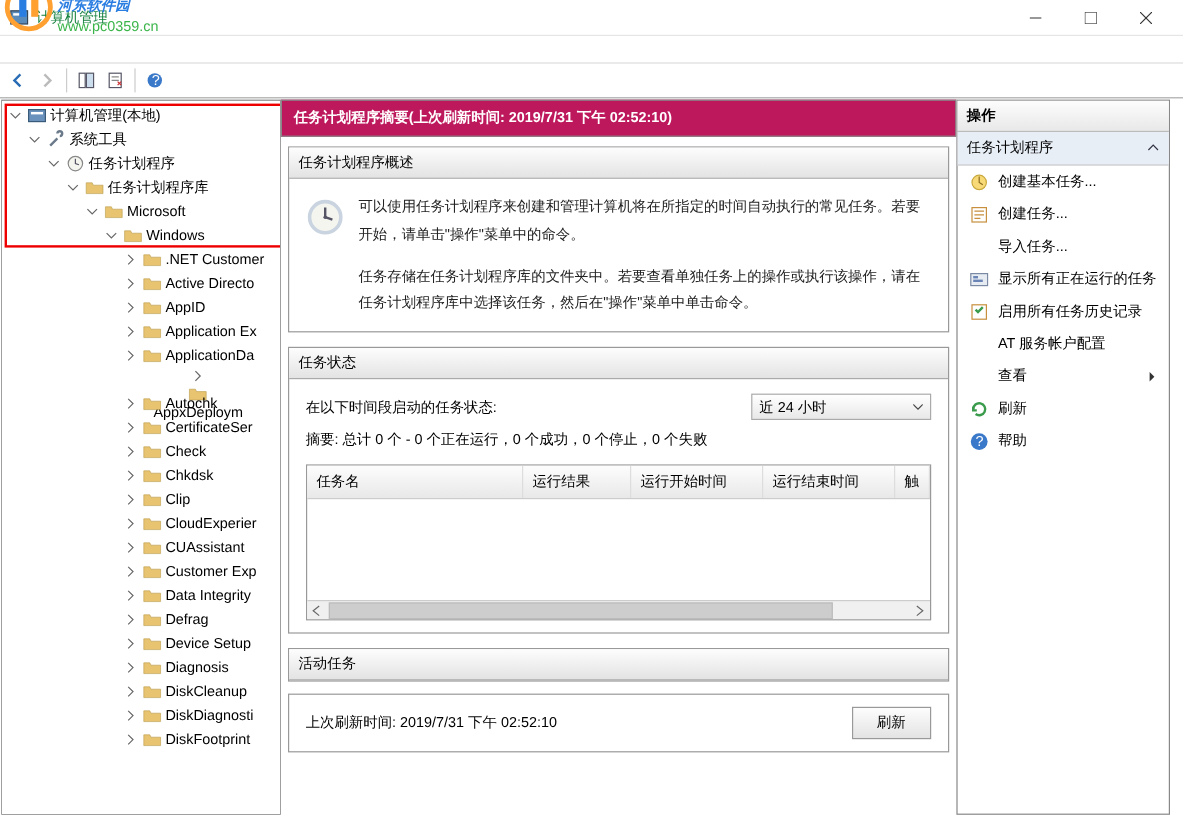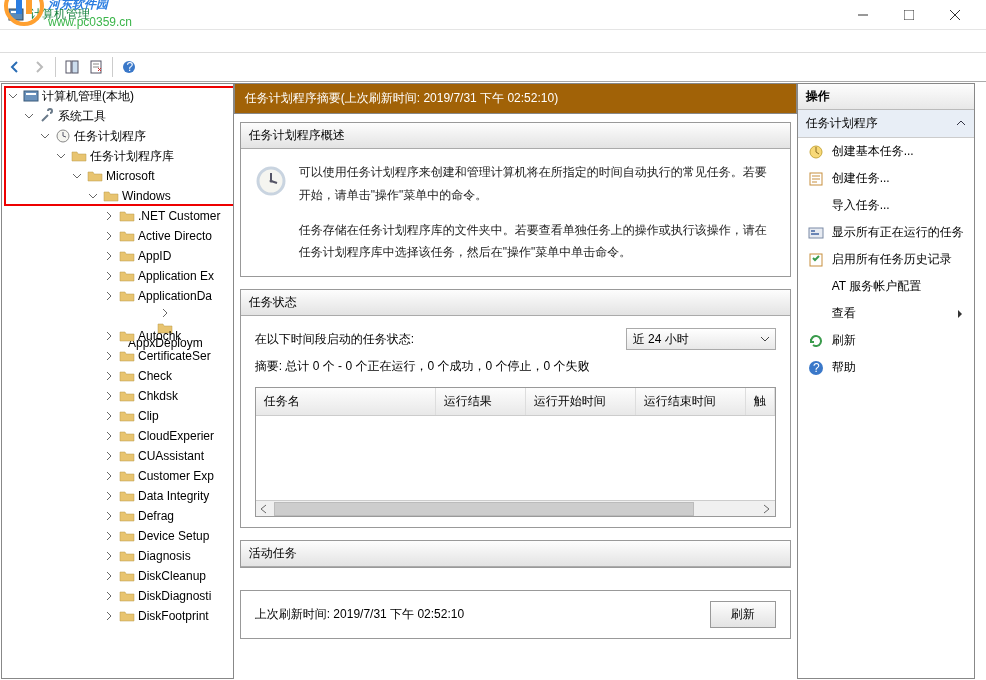--- a/index.html
+++ b/index.html
@@ -28,21 +28,21 @@
 
 .tree-panel { width: 248px; border: 1px solid #888; margin: 1px 0 1px 1px; overflow-y: auto; position: relative; background: #fff; }
 .red-box { position: absolute; left: 2px; top: 2px; width: 244px; height: 120px; border: 2px solid #e00; pointer-events: none; z-index: 5; }
 .tree-node { display: flex; align-items: center; height: 20px; padding-right: 4px; white-space: nowrap; }
 .expander { width: 14px; height: 14px; display: inline-flex; align-items: center; justify-content: center; flex-shrink: 0; }
 .node-icon { width: 16px; height: 16px; margin: 0 3px; flex-shrink: 0; }
 .tree-list { padding-top: 2px; }
 
 
 .center-panel { flex: 1; display: flex; flex-direction: column; margin: 1px 0; }
-.center-header { background: #a16207; color: #fff; padding: 6px 10px; border: 1px solid #888; }
+.center-header { background: #be185d; color: #fff; padding: 6px 10px; border: 1px solid #888; font-weight: bold; }
 .section-frame { border: 1px solid #999; margin: 8px 6px 4px 6px; }
 .section-title { background: linear-gradient(#fdfdfd, #e3e3e3); border-bottom: 1px solid #aaa; padding: 4px 8px; }
 .section-body { padding: 12px 14px; line-height: 1.9; color: #222; display: flex; gap: 12px; }
 .section-icon { width: 32px; height: 32px; flex-shrink: 0; margin-top: 4px; }
 .status-top { display: flex; align-items: center; justify-content: space-between; padding: 12px 14px 8px 14px; }
 .dropdown { width: 150px; height: 22px; border: 1px solid #aaa; background: linear-gradient(#fff,#e8e8e8); display: flex; align-items: center; padding: 0 6px; justify-content: space-between; }
 .status-summary { padding: 0 14px 12px 14px; }
 .result-table { border: 1px solid #999; margin: 0 14px 10px 14px; height: 130px; position: relative; overflow: hidden; }
 .result-header { display: flex; background: linear-gradient(#fdfdfd,#e8e8e8); border-bottom: 1px solid #ccc; }
 .result-col { padding: 5px 8px; border-right: 1px solid #ddd; }
@@ -499,21 +499,21 @@
               <path d="M10 3 L5 7 L10 11" fill="none" stroke="#666"></path>
             </svg>
           <div class="scroll-thumb" style="width:420px;margin-left:2px"></div>
           <svg width="16" height="14" style="margin-left:auto">
               <path d="M5 3 L10 7 L5 11" fill="none" stroke="#666"></path>
             </svg>
         </div>
       </div>
     </div>
 
-    <div class="section-frame" style="margin-bottom:18px">
+    <div class="section-frame" style="margin-bottom:6px">
       <div class="section-title">活动任务</div>
     </div>
 
     <div class="bottom-row">
       <span>上次刷新时间: 2019/7/31 下午 02:52:10</span>
       <button class="wide-btn">刷新</button>
     </div>
   </div>
 
   <div class="right-panel">

